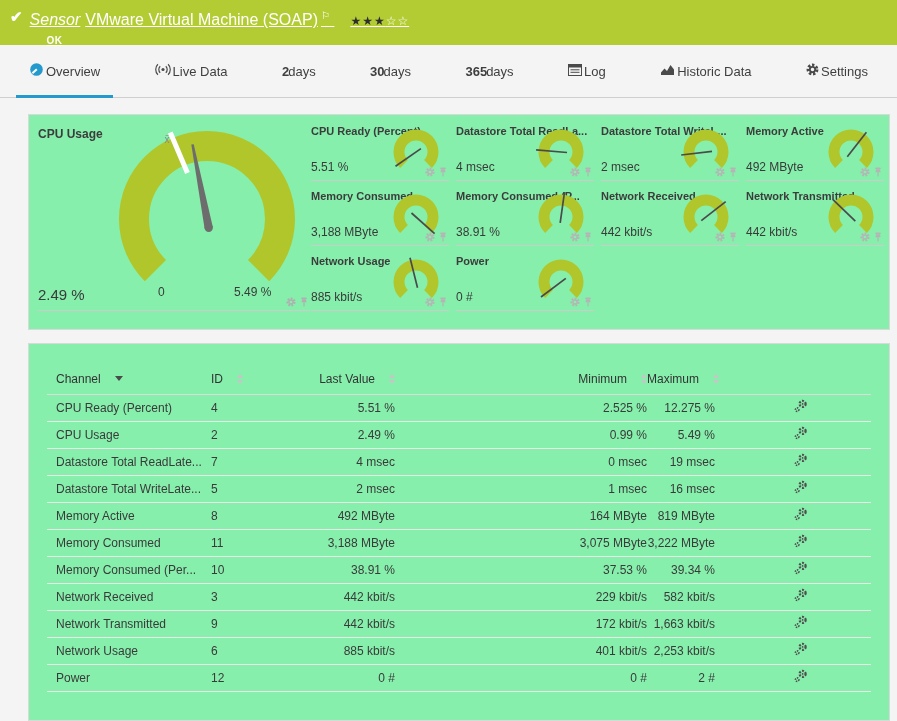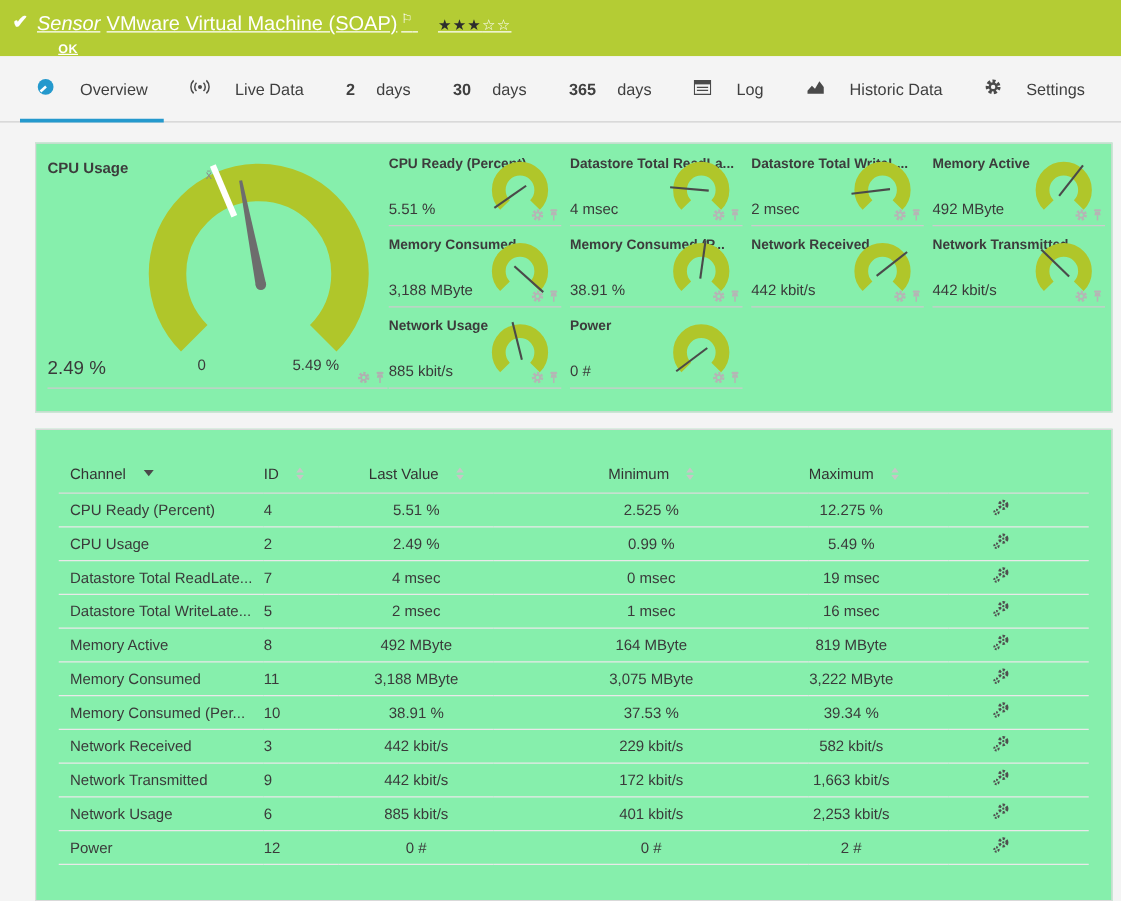--- a/index.html
+++ b/index.html
@@ -13,21 +13,21 @@
   .kind { font-style:italic; margin-right:5px; }
   .flag { font-size:10px; vertical-align:super; margin-left:3px; }
   .stars { margin-left:16px; font-size:12px; letter-spacing:1px; cursor:pointer; }
   .star-filled { color:#2d2d2d; }
   .star-empty { color:#ffffff; }
   .status { font-size:10px; font-weight:bold; margin:4px 0 0 17px; letter-spacing:.4px;text-decoration:underline; }
 
   
   .tabbar { height:53px; background:#f4f4f4; border-bottom:1px solid #cfcfcf;
             display:flex; justify-content:space-between; padding:0 16px 0 16px; }
-  .tab { display:flex; align-items:center; gap:20px; padding:0 13px; font-size:13px;
+  .tab { display:flex; align-items:center; gap:2px; padding:0 13px; font-size:13px;
          color:#3f3f3f; position:relative; cursor:pointer; white-space:nowrap; }
   .tab.active::after { content:""; position:absolute; left:0; right:0; bottom:-1px;
                        height:3px; background:#2499cd; }
   .tab .num { font-weight:bold; margin-right:-3px; }
   .tab svg { flex:0 0 auto; }
 
   
   .content { padding:16px 7px 0 28px; }
   .panel { background:#86efac; border:1px solid #d9d9d9; }
 
@@ -55,21 +55,21 @@
 
   
   .table-panel { height:378px; padding-top:20px; overflow:hidden; }
   .table-wrap { margin:0 18px; }
   table { width:100%; border-collapse:collapse; font-size:12px; color:#3a3a3a;
           table-layout:fixed; }
   th { font-weight:normal; height:30px; text-align:left; border-bottom:1px solid #dcdcdc;
        color:#333; cursor:pointer; }
   td { height:27px; border-bottom:1px solid #e9e9e9; }
   .c-channel { padding-left:9px; }
-  .c-center  { text-align:center;margin-top:18px; }
+  .c-center  { text-align:right;margin-top:18px; }
   .c-max     { padding-right:44px; }
   .c-icon    { text-align:center; padding-right:28px; }
   .hwrap { display:inline-flex; align-items:center; gap:14px; }
   .sortpair { display:inline-flex; flex-direction:column; gap:2px; }
   .t-up   { width:0; height:0; border-left:3.5px solid transparent;
             border-right:3.5px solid transparent; border-bottom:4px solid #c6c6c6; }
   .t-dn   { width:0; height:0; border-left:3.5px solid transparent;
             border-right:3.5px solid transparent; border-top:4px solid #c6c6c6; }
   .t-dn-solid { width:0; height:0; border-left:4.5px solid transparent;
             border-right:4.5px solid transparent; border-top:5.5px solid #4a4a4a; }

